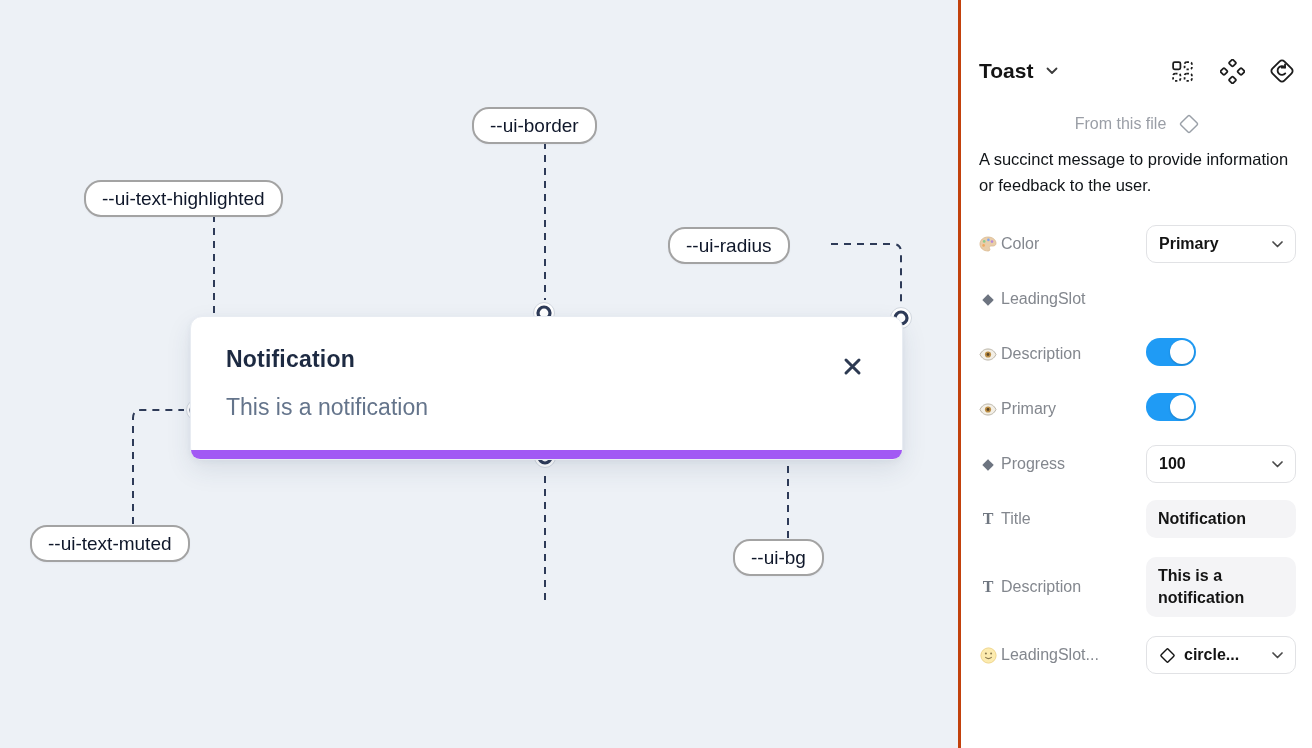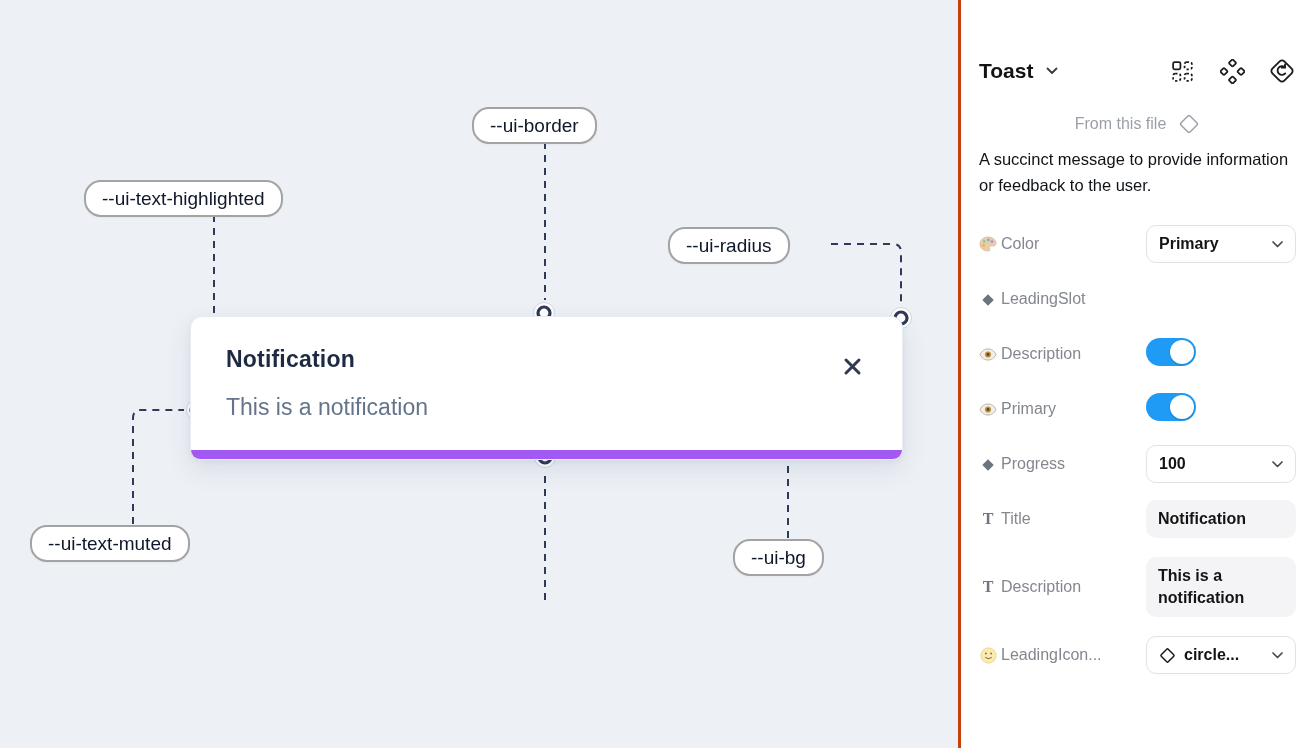--- a/index.html
+++ b/index.html
@@ -279,21 +279,21 @@
       <div class="prop-row">
         <div class="prop-label">
           <span class="p-icon">
             <svg width="17" height="17" viewBox="0 0 17 17">
               <circle cx="8.5" cy="8.5" r="7.6" fill="#fcebaf" stroke="#efd58b" stroke-width="1"></circle>
               <circle cx="5.9" cy="6.6" r="1" fill="#8a7a50"></circle>
               <circle cx="11.1" cy="6.6" r="1" fill="#8a7a50"></circle>
               <path d="M5.6 10.4 q2.9 2.4 5.8 0" fill="none" stroke="#8a7a50" stroke-width="1.1" stroke-linecap="round"></path>
             </svg>
           </span>
-          <span class="p-text">LeadingIcon...</span>
+          <span class="p-text">LeadingSlot...</span>
         </div>
         <div class="control">
           <button class="dropdown">
             <span class="dd-diamond">
               <svg width="17" height="17" viewBox="0 0 24 24">
                   <rect x="5" y="5" width="14" height="14" rx="1.5" fill="none" stroke="#141414" stroke-width="2" transform="rotate(45 12 12)"></rect>
                 </svg>
             </span>
             <span class="dd-value">circle...</span>
             <span class="dd-chevron">

